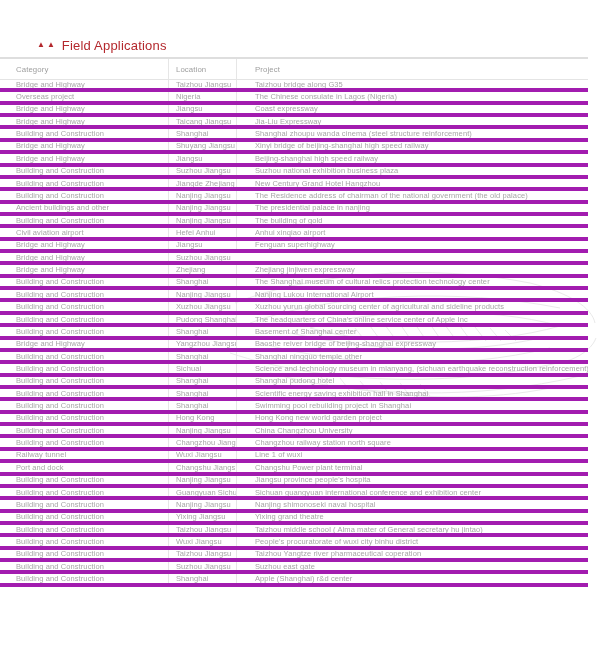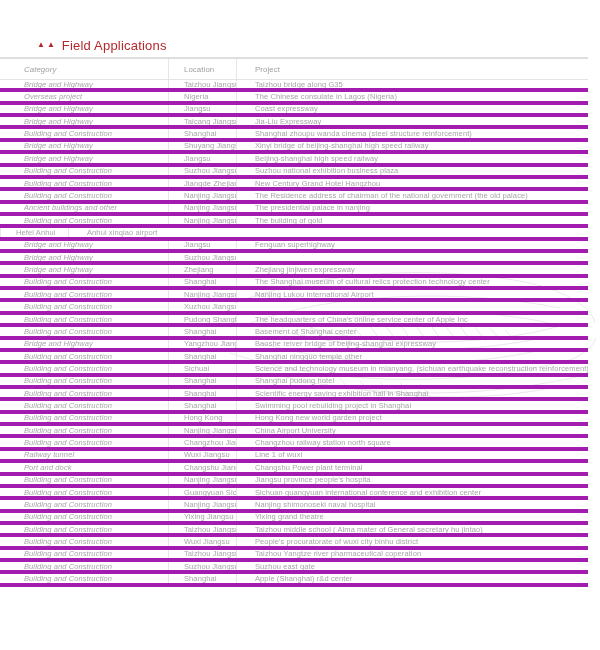--- a/index.html
+++ b/index.html
@@ -69,22 +69,22 @@
     display: flex;
     align-items: center;
     box-sizing: border-box;
     font-size: 7.5px;
     color: #a6a6a6;
     white-space: nowrap;
     overflow: hidden;
     letter-spacing: 0.1px;
   }
   .thead .cell { font-size: 7.8px; color: #9e9e9e; }
-  .c1 { width: 168px; padding-left: 24px; font-style: italic; }
-  .c2 { width: 68px;  padding-left: 15px; border-left: 1px solid #e6e6e6; text-align: right; }
+  .c1 { width: 168px; padding-left: 16px; }
+  .c2 { width: 68px;  padding-left: 7px; border-left: 1px solid #e6e6e6; text-align: right; }
   .c3 { flex: 1;      padding-left: 18px; border-left: 1px solid #e6e6e6; }
 </style>
 </head>
 <body>
 
 <div class="page">
 
   <svg class="watermark" viewBox="0 0 370 175" aria-hidden="true">
     <g fill="none" stroke="#e9e9e9" stroke-width="1">
       <path d="M5 55 C 80 25, 200 15, 300 35 C 340 45, 362 60, 365 75"></path>
@@ -184,20 +184,21 @@
           <div class="cell c1">Ancient buildings and other</div>
           <div class="cell c2">Nanjing Jiangsu</div>
           <div class="cell c3">The presidential palace in nanjing</div>
         </div>
         <div class="trow">
           <div class="cell c1">Building and Construction</div>
           <div class="cell c2">Nanjing Jiangsu</div>
           <div class="cell c3">The building of gold</div>
         </div>
         <div class="trow">
+          <div class="cell c1">Civil aviation airport</div>
           <div class="cell c2">Hefei Anhui</div>
           <div class="cell c3">Anhui xinqiao airport</div>
         </div>
         <div class="trow">
           <div class="cell c1">Bridge and Highway</div>
           <div class="cell c2">Jiangsu</div>
           <div class="cell c3">Fenguan superhighway</div>
         </div>
         <div class="trow">
           <div class="cell c1">Bridge and Highway</div>
@@ -214,20 +215,21 @@
           <div class="cell c3">The Shanghai museum of cultural relics protection technology center</div>
         </div>
         <div class="trow">
           <div class="cell c1">Building and Construction</div>
           <div class="cell c2">Nanjing Jiangsu</div>
           <div class="cell c3">Nanjing Lukou International Airport</div>
         </div>
         <div class="trow">
           <div class="cell c1">Building and Construction</div>
           <div class="cell c2">Xuzhou Jiangsu</div>
+          <div class="cell c3">Xuzhou yurun global sourcing center of agricultural and sideline products</div>
         </div>
         <div class="trow">
           <div class="cell c1">Building and Construction</div>
           <div class="cell c2">Pudong Shanghai</div>
           <div class="cell c3">The headquarters of China's online service center of Apple Inc</div>
         </div>
         <div class="trow">
           <div class="cell c1">Building and Construction</div>
           <div class="cell c2">Shanghai</div>
           <div class="cell c3">Basement of Shanghai center</div>
@@ -263,21 +265,21 @@
           <div class="cell c3">Swimming pool rebuilding project in Shanghai</div>
         </div>
         <div class="trow">
           <div class="cell c1">Building and Construction</div>
           <div class="cell c2">Hong Kong</div>
           <div class="cell c3">Hong Kong new world garden project</div>
         </div>
         <div class="trow">
           <div class="cell c1">Building and Construction</div>
           <div class="cell c2">Nanjing Jiangsu</div>
-          <div class="cell c3">China Airport University</div>
+          <div class="cell c3">China Changzhou University</div>
         </div>
         <div class="trow">
           <div class="cell c1">Building and Construction</div>
           <div class="cell c2">Changzhou Jiangsu</div>
           <div class="cell c3">Changzhou railway station north square</div>
         </div>
         <div class="trow">
           <div class="cell c1">Railway tunnel</div>
           <div class="cell c2">Wuxi Jiangsu</div>
           <div class="cell c3">Line 1 of wuxi</div>

